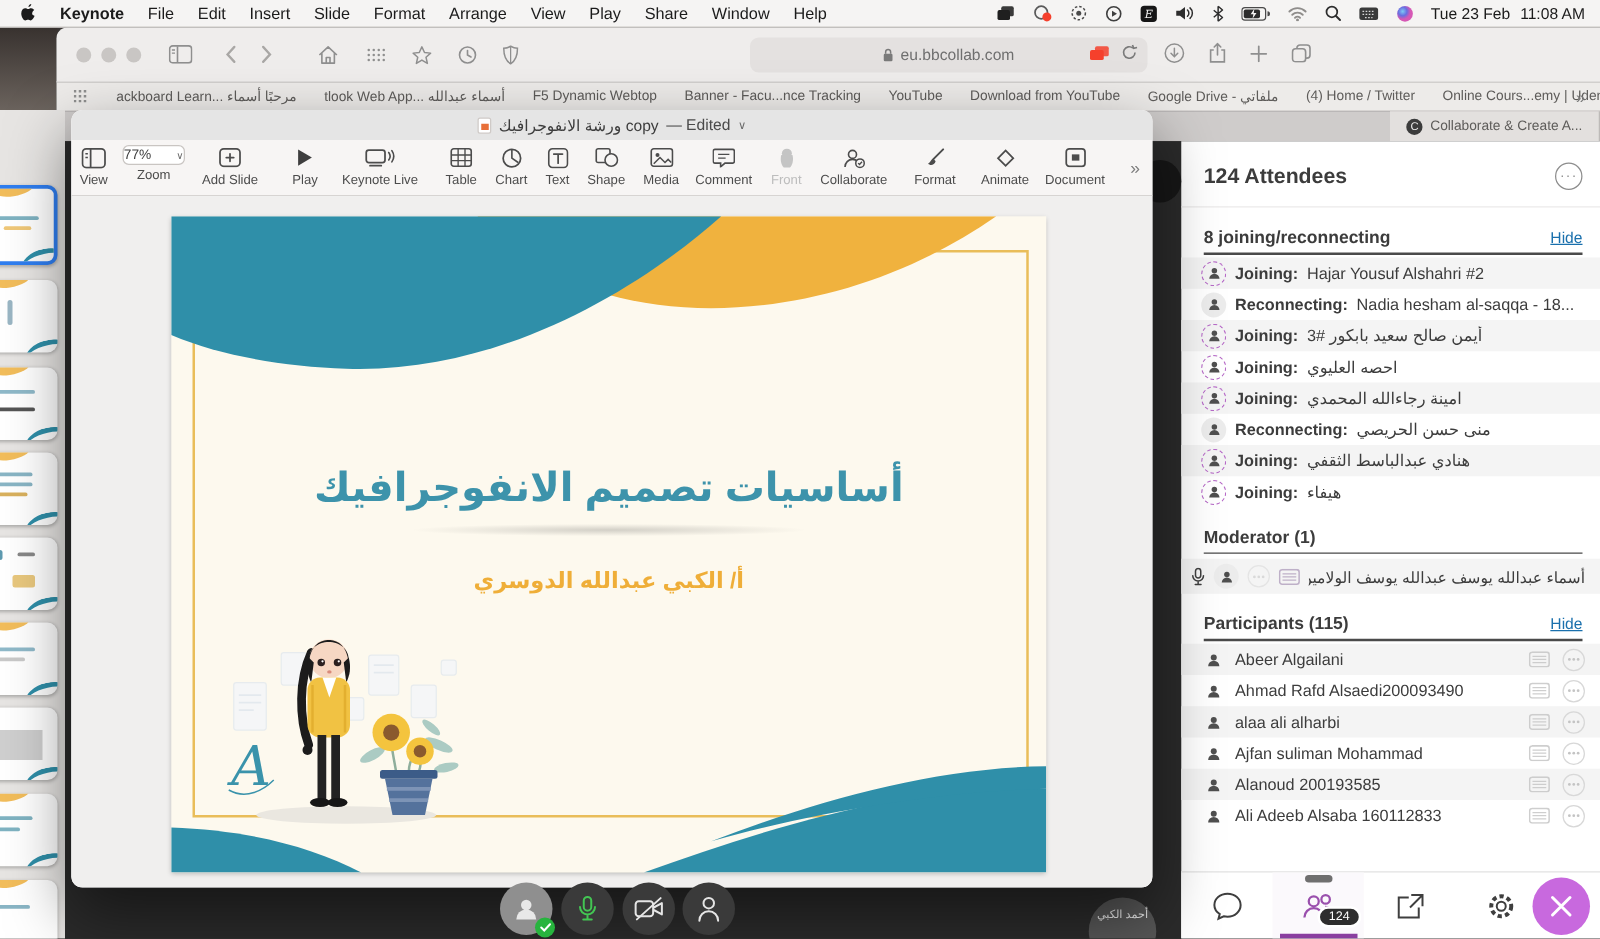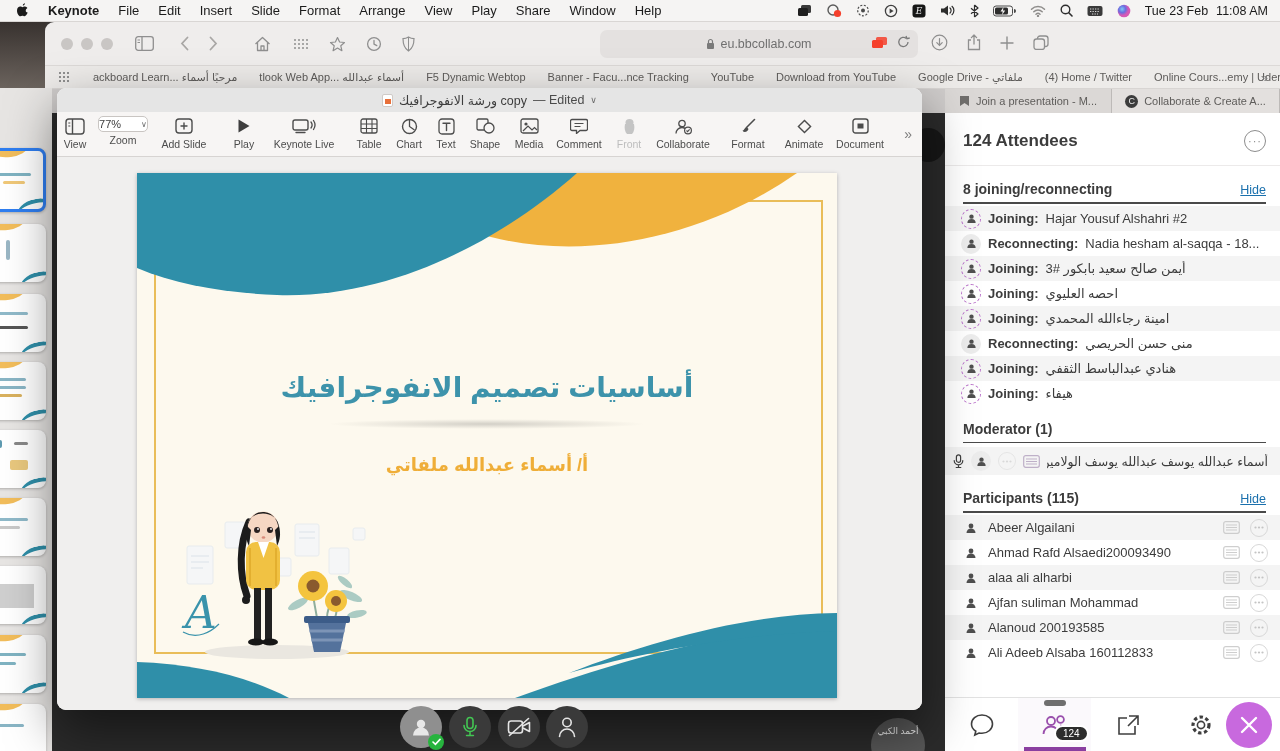--- a/index.html
+++ b/index.html
@@ -121,21 +121,21 @@
   .zoom-pill{border:1px solid #c9c5c2;border-radius:5px;background:#fff;padding:1px 0;
     font-size:11px;color:#3e3e3e;display:flex;align-items:center;gap:20px;}
   .zoom-pill .kn-chev{font-size:8px;}
   .tb-more{position:absolute;right:10px;top:14px;font-size:14px;color:#7c7c7c;}
   .kn-canvas{position:relative;height:553px;background:#f0efee;}
 
   
   .slide{position:absolute;left:80px;top:16px;width:700px;height:525px;background:#fdf9ee;
     box-shadow:0 1px 4px rgba(0,0,0,.25);}
   .slide-title{position:absolute;left:0;top:198px;width:100%;text-align:center;direction:rtl;
-    font-size:28px;font-weight:700;color:#3d93ab;}
+    font-size:32px;font-weight:700;color:#3d93ab;}
   .title-shadow{position:absolute;left:190px;top:246px;width:320px;height:10px;
     background:radial-gradient(ellipse at center,rgba(60,60,60,.22),rgba(0,0,0,0) 70%);}
   .slide-subtitle{position:absolute;left:0;top:281px;width:100%;text-align:center;direction:rtl;
     font-size:18px;font-weight:700;color:#efae38;}
   .slide svg.deco{position:absolute;left:0;top:0;}
   .illu{position:absolute;left:40px;top:327px;}
 
   
   .media-btn{position:absolute;width:42px;height:42px;border-radius:50%;background:#3a3a3a;
     display:flex;align-items:center;justify-content:center;z-index:7;}
@@ -398,26 +398,20 @@
       <span class="bm-item">Banner - Facu...nce Tracking</span>
       <span class="bm-item">YouTube</span>
       <span class="bm-item">Download from YouTube</span>
       <span class="bm-item">Google Drive - ملفاتي</span>
       <span class="bm-item">(4) Home / Twitter</span>
       <span class="bm-item">Online Cours...emy | Udemy</span>
       <span class="bm-more">»</span>
     </div>
 
     <div class="b-tabbar">
-      <div class="b-tab t1">
-        <svg width="11" height="12" viewBox="0 0 11 12">
-            <path d="M1 1 h9 v10 l-4.5-3 L1 11 Z" fill="#6f6d6b"></path>
-          </svg>
-        <span>Join a presentation - M...</span>
-      </div>
       <div class="b-tab t2">
         <span class="tab-c">C</span>
         <span>Collaborate &amp; Create A...</span>
       </div>
     </div>
 
     <div class="b-content">
 
       <div class="panel">
         <div class="p-head">
@@ -965,21 +959,21 @@
         <svg class="deco" width="700" height="525" viewBox="0 0 700 525">
           <rect x="18" y="28" width="667" height="452" fill="none" stroke="#e9bd59" stroke-width="2"></rect>
           <path d="M245,0 C330,98 520,98 660,0 Z" fill="#f0b23e"></path>
           <path d="M0,0 H440 C370,62 260,126 140,122 C90,120 40,112 0,95 Z" fill="#2f8fa9"></path>
           <path d="M700,525 V458 C600,452 480,488 378,525 Z" fill="#2f8fa9"></path>
           <path d="M700,440 C610,441 515,468 432,500 C510,478 612,460 700,458 Z" fill="#2f8fa9"></path>
           <path d="M0,525 V489 C60,491 112,504 152,525 Z" fill="#2f8fa9"></path>
         </svg>
         <div class="slide-title">أساسيات تصميم الانفوجرافيك</div>
         <div class="title-shadow"></div>
-        <div class="slide-subtitle">أ/ أسماء عبدالله ملفاتي</div>
+        <div class="slide-subtitle">أ/ الكبي عبدالله الدوسري</div>
         <svg class="illu" width="210" height="165" viewBox="0 0 210 165">
           <ellipse cx="100" cy="152" rx="72" ry="7" fill="#eae7e0"></ellipse>
           <g opacity="0.75" stroke="#e0e7ee" fill="#f3f6fa" stroke-width="1">
             <rect x="10" y="46" width="26" height="38" rx="2"></rect>
             <rect x="48" y="22" width="20" height="26" rx="2"></rect>
             <rect x="118" y="24" width="24" height="32" rx="2"></rect>
             <rect x="152" y="48" width="20" height="26" rx="2"></rect>
             <rect x="100" y="58" width="14" height="18" rx="2"></rect>
             <rect x="176" y="28" width="12" height="12" rx="2"></rect>
           </g>

